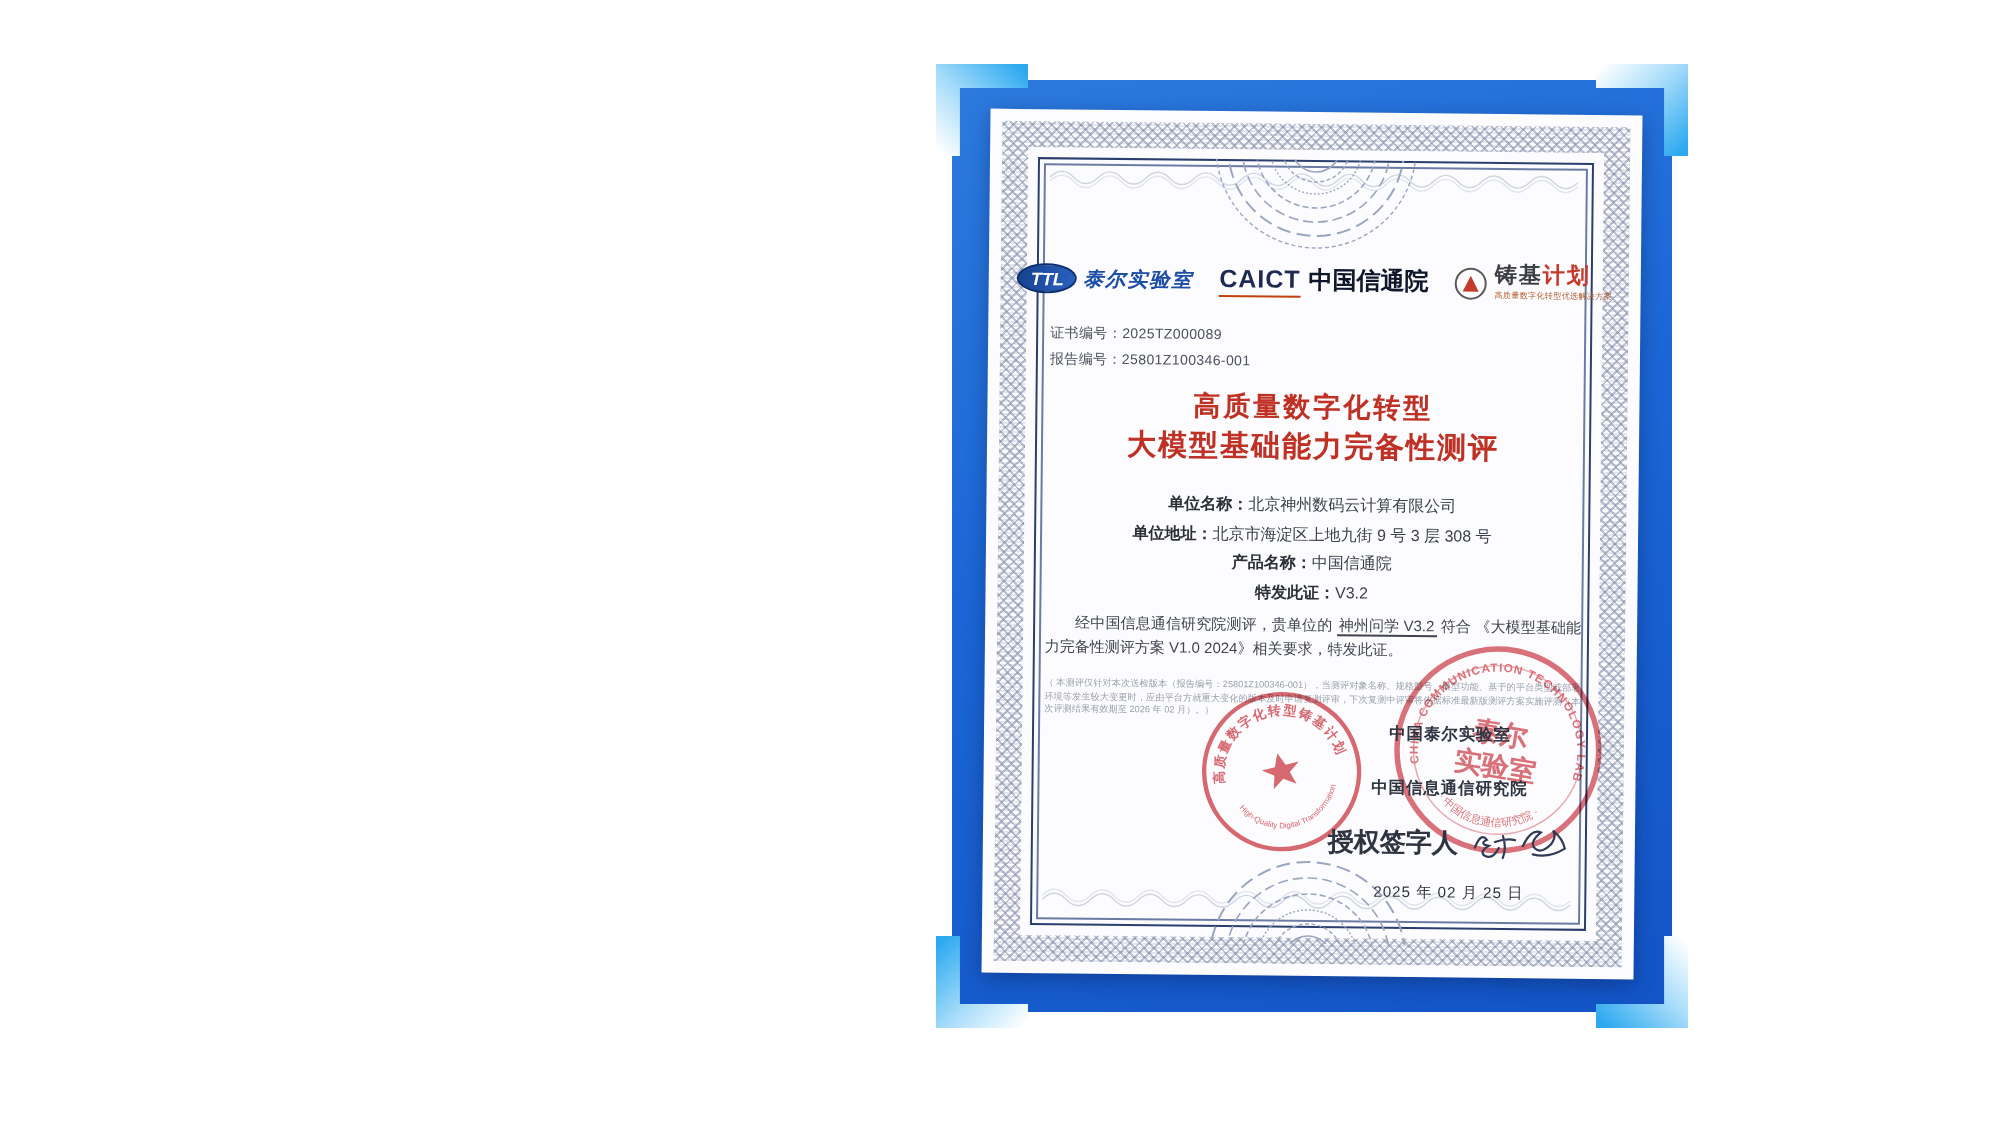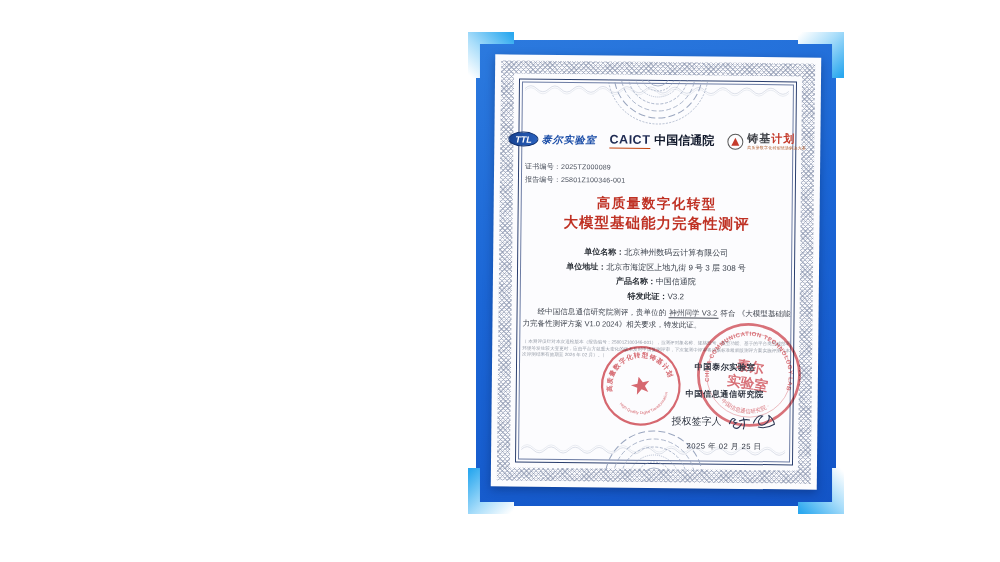--- a/index.html
+++ b/index.html
@@ -90,21 +90,21 @@
               line-height:6.5px; color:#9aa0ab; text-align:justify; }
 
   .stamp { position:absolute; mix-blend-mode:multiply; }
   .stamp.left { left:106px; top:287px; width:86px; height:86px; transform:rotate(-14deg); opacity:.85; }
   .stamp.right { left:202px; top:263px; width:110px; height:110px; transform:rotate(9deg); opacity:.8; }
 
   .issuer { position:absolute; left:158px; top:305px; width:150px; text-align:center; }
   .issuer-l1 { font-size:8.2px; font-weight:bold; color:#2e3440; letter-spacing:.5px; }
   .issuer-l2 { font-size:8.2px; font-weight:bold; color:#2e3440; margin-top:16px; letter-spacing:.5px; }
   .signer-row { margin-top:12px; display:flex; align-items:center; justify-content:center; gap:4px; }
-  .signer-label { font-size:10px; color:#2e3440; font-weight:normal; }
+  .signer-label { font-size:13px; color:#2e3440; font-weight:bold; }
   .issue-date { margin-top:10px; font-size:7.6px; color:#2e3440; letter-spacing:.5px; }
 </style>
 </head>
 <body>
 
 <div class="stage">
   <div class="frame">
     <div class="bracket tl"></div>
     <div class="bracket tr"></div>
     <div class="bracket br"></div>

